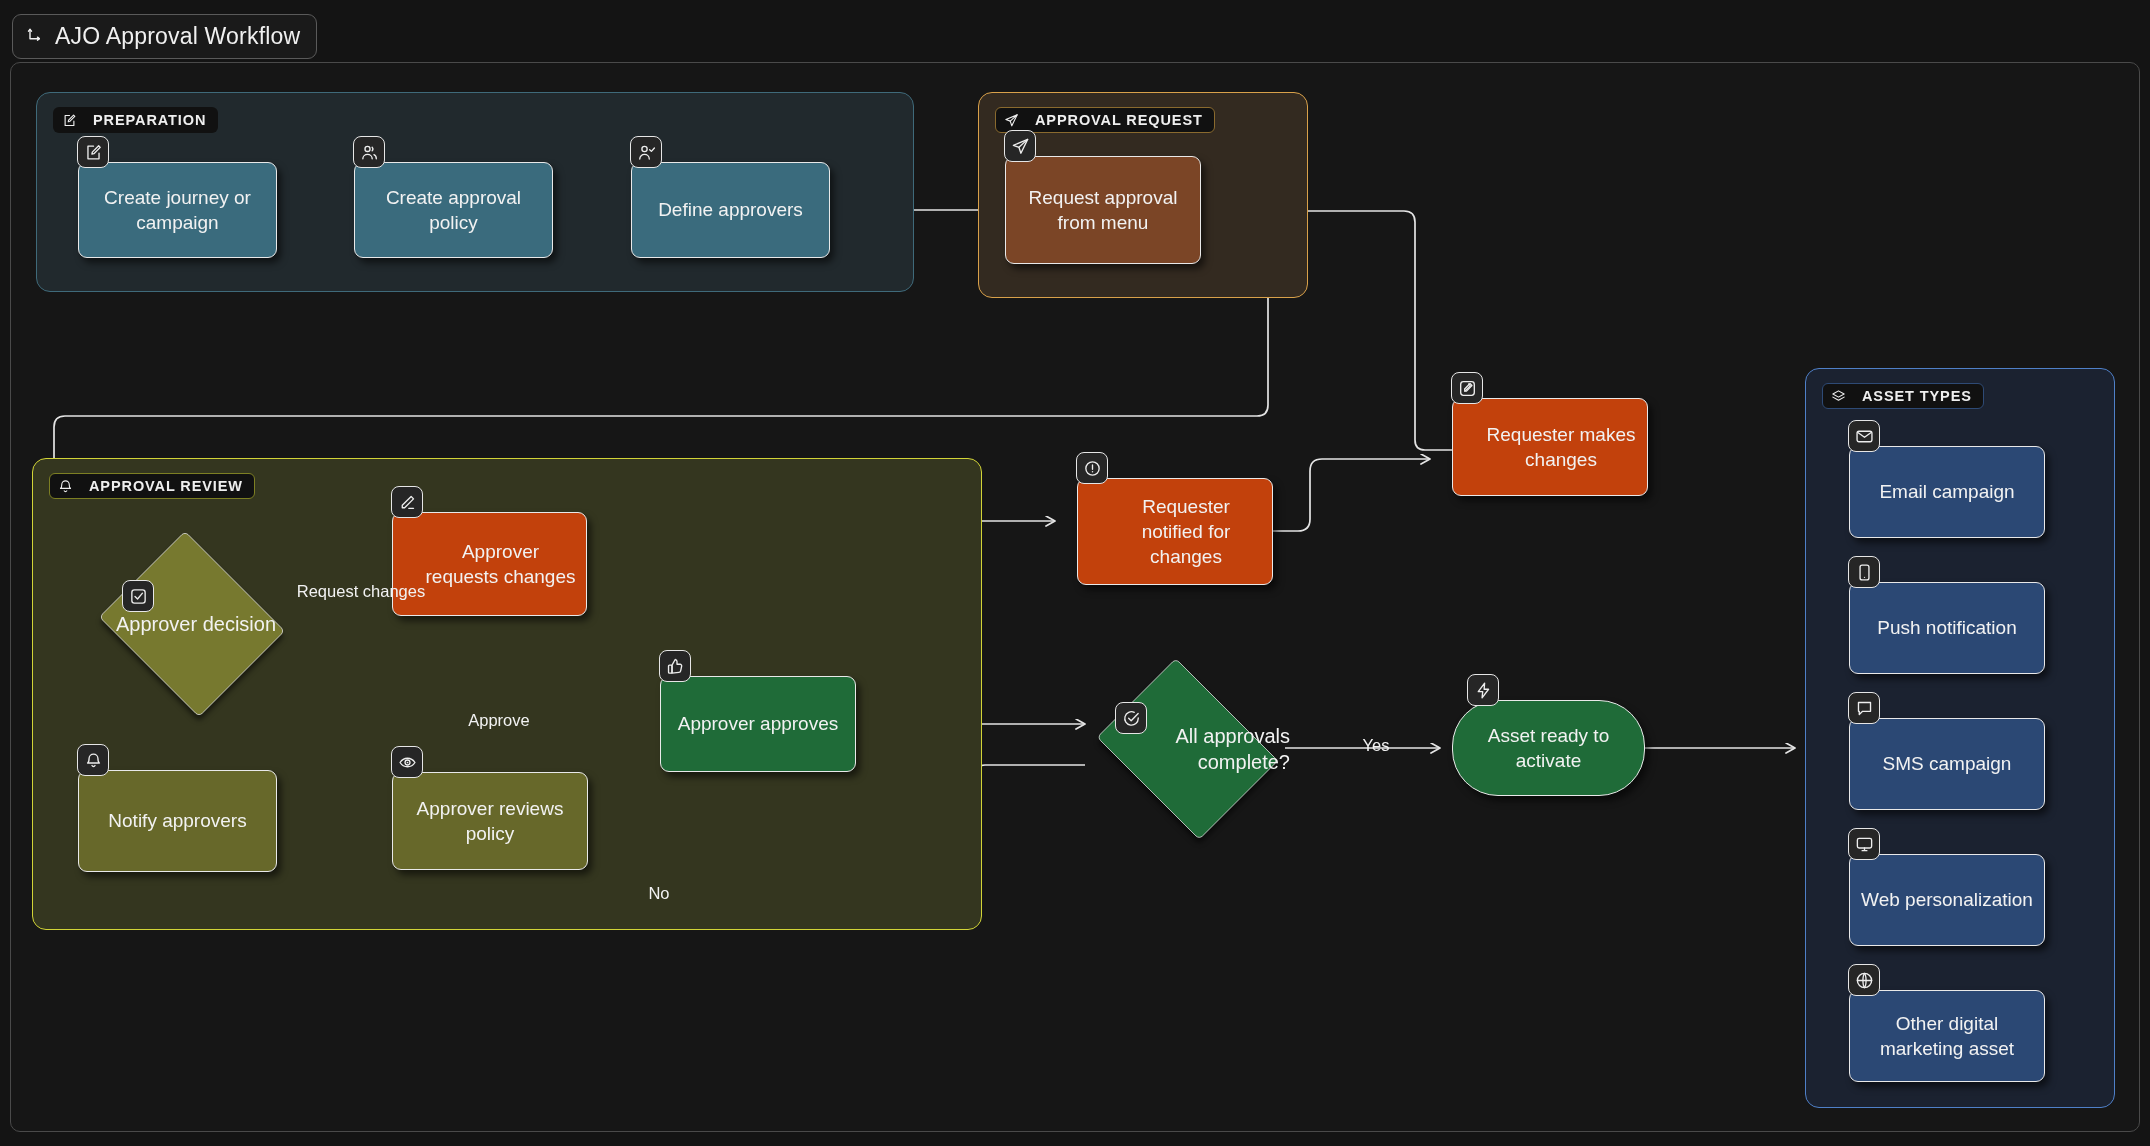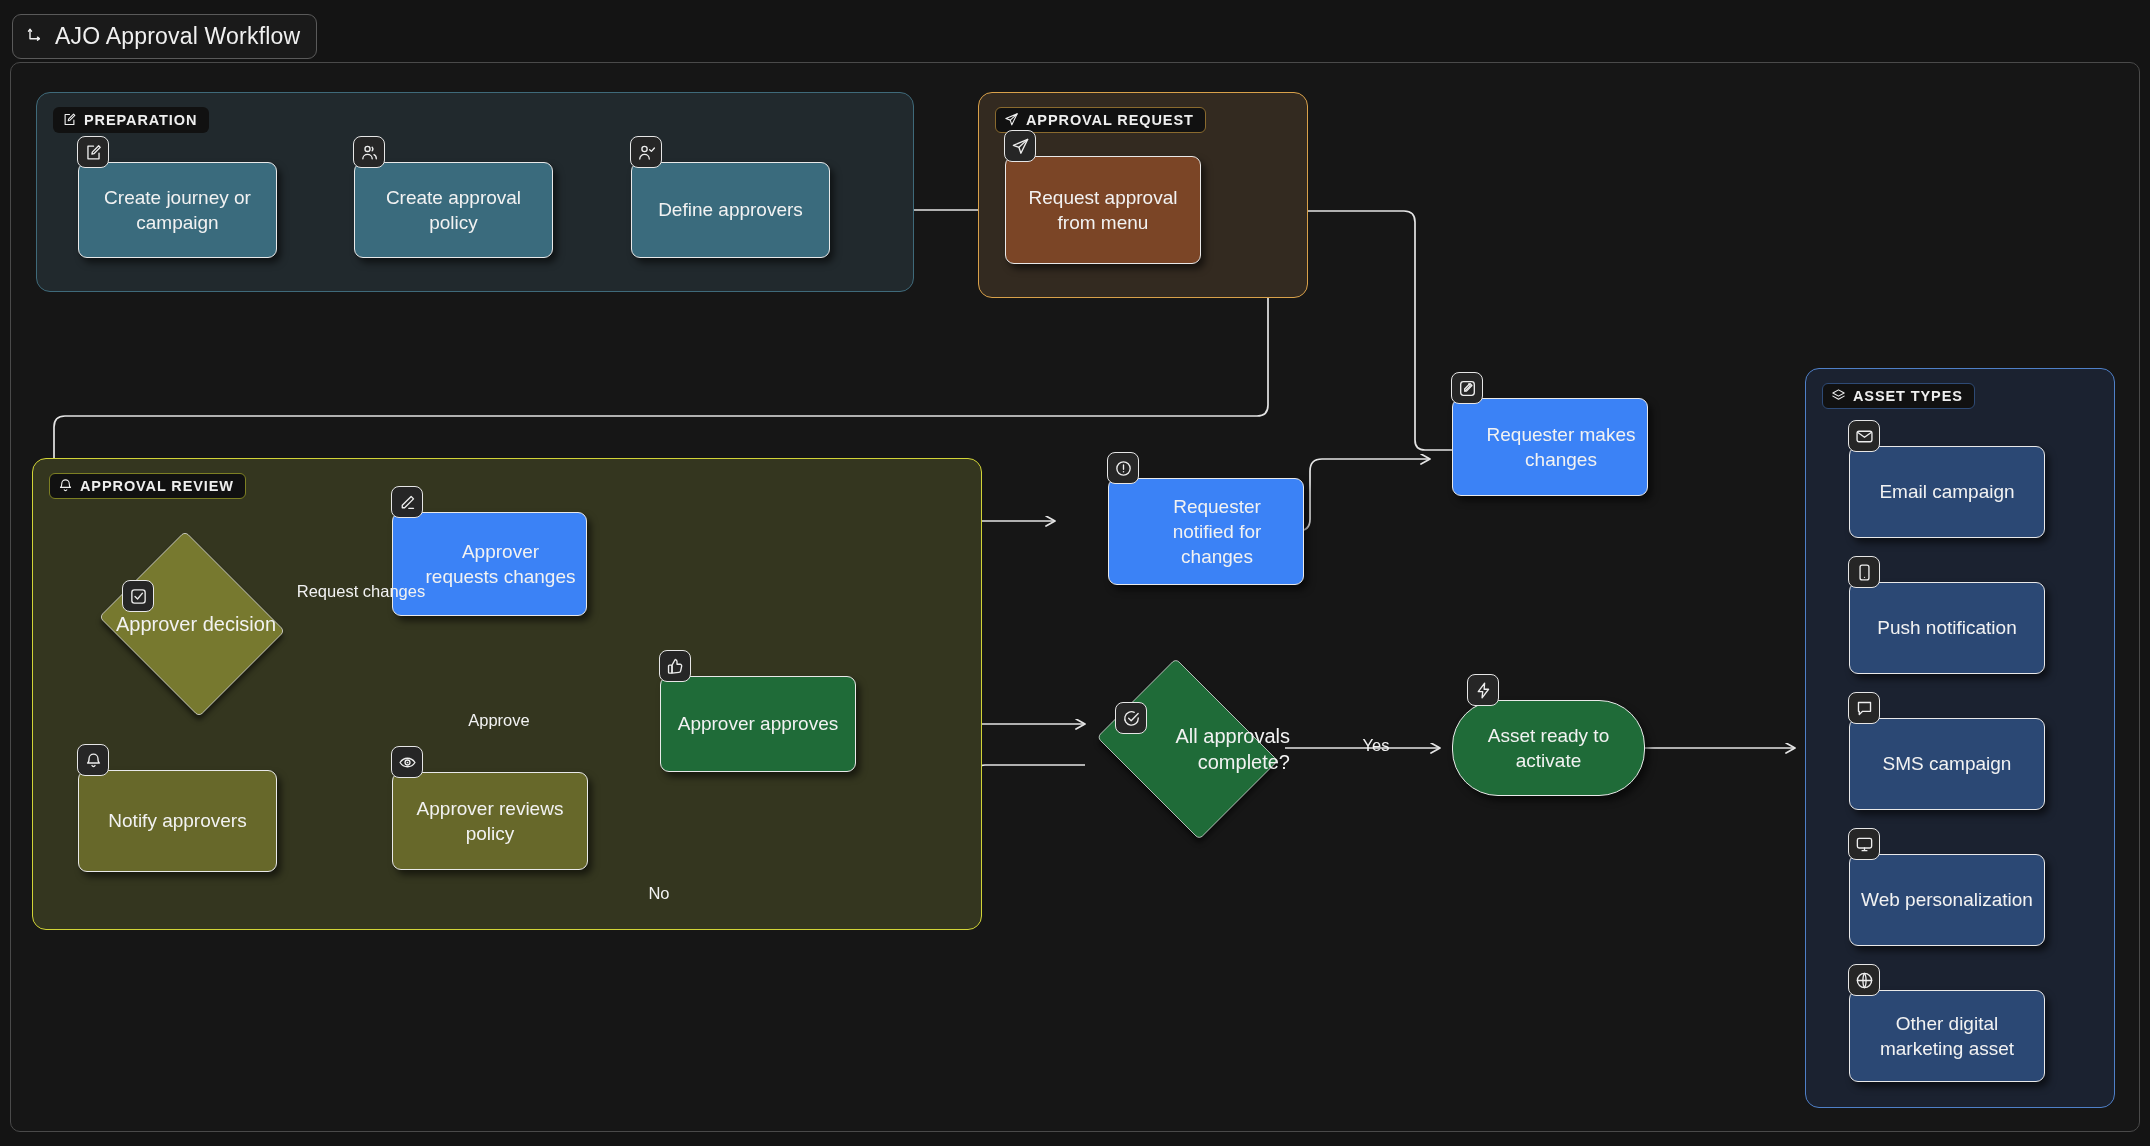--- a/index.html
+++ b/index.html
@@ -35,21 +35,21 @@
            pointer-events: none; }
 
   
   .group {
     position: absolute;
     border-radius: 14px;
     border-width: 1.6px; border-style: solid;
   }
   .group-label {
     position: absolute; left: 16px; top: 14px;
-    display: flex; gap: 7px;
+    display: flex; align-items: center; gap: 16px;
     padding: 4px 11px 4px 8px;
     border-radius: 6px; background: #111111;
     font-size: 14.5px; font-weight: bold; letter-spacing: .9px;
     color: #efefef; white-space: nowrap;
     border: 1px solid transparent;
   }
   .group-label svg { display:block; }
 
   .g-prep  { background:#21292d; border-color:#3f6a7a; }
   .g-req   { background:#332a20; border-color:#d9a14a; }
@@ -65,21 +65,21 @@
     border-radius: 9px;
     border: 1.6px solid #e9e9e9;
     display: flex; align-items: center; justify-content: center;
     text-align: center;
     color: #f2f2f2; font-size: 19px; line-height: 1.32;
     padding: 6px 10px;
     box-shadow: 4px 5px 7px rgba(0,0,0,.55);
   }
   .node.teal  { background:#3a6b7d; }
   .node.brown { background:#7b4526; }
-  .node.red   { background:#3b82f6;padding-left:32px; }
+  .node.red   { background:#c2410c;padding-left:32px; }
   .node.olive { background:#67682a; }
   .node.green { background:#1f6b38; }
   .node.blue  { background:#2b4874; }
   .node.pill  { border-radius: 46px; }
 
   
   .ibadge {
     position: absolute; left: -2px; top: -27px;
     width: 32px; height: 32px; border-radius: 8px;
     background: #262626; border: 1.6px solid #e6e6e6;
@@ -294,21 +294,21 @@
     <span class="ibadge">
       <svg width="19" height="19" viewBox="0 0 24 24" fill="none" stroke="#ededed" stroke-width="1.7" stroke-linecap="round" stroke-linejoin="round">
         <rect x="3.4" y="3.4" width="17.2" height="17.2" rx="3.4"></rect>
         <path d="M8.6 15.4 L15.6 8.4 L13.4 6.2" stroke-width="1.5"></path>
         <path d="M8.6 15.4 L8.4 12.6 L15.2 5.8 L17.6 8.2 L10.8 15.2 Z"></path>
       </svg>
     </span>
     <span>Requester makes changes</span>
   </div>
 
-  <div class="node red" style="left:1108px; top:478px; width:196px; height:107px;">
+  <div class="node red" style="left:1077px; top:478px; width:196px; height:107px;">
     <span class="ibadge">
       <svg width="19" height="19" viewBox="0 0 24 24" fill="none" stroke="#ededed" stroke-width="1.7" stroke-linecap="round" stroke-linejoin="round">
         <circle cx="12" cy="12" r="8.4"></circle>
         <path d="M12 7.6 L12 13"></path>
         <circle cx="12" cy="16.2" r=".95" fill="#ededed" stroke="none"></circle>
       </svg>
     </span>
     <span>Requester notified for changes</span>
   </div>
 

